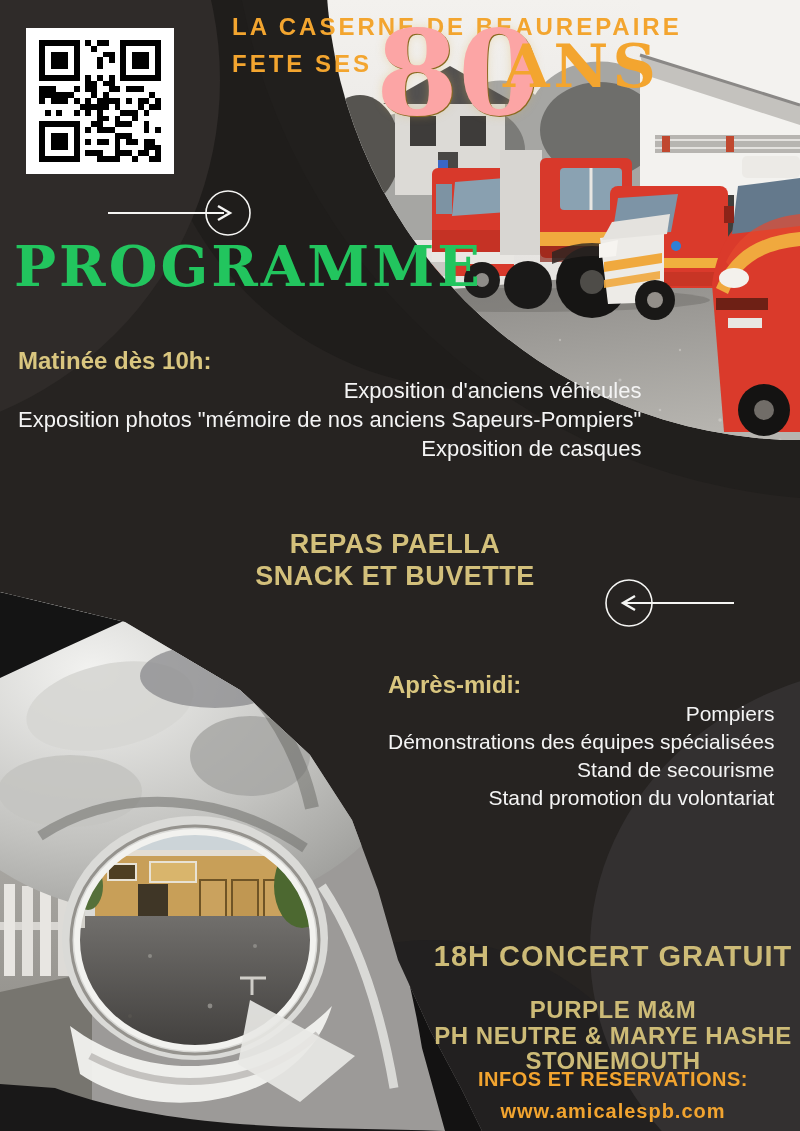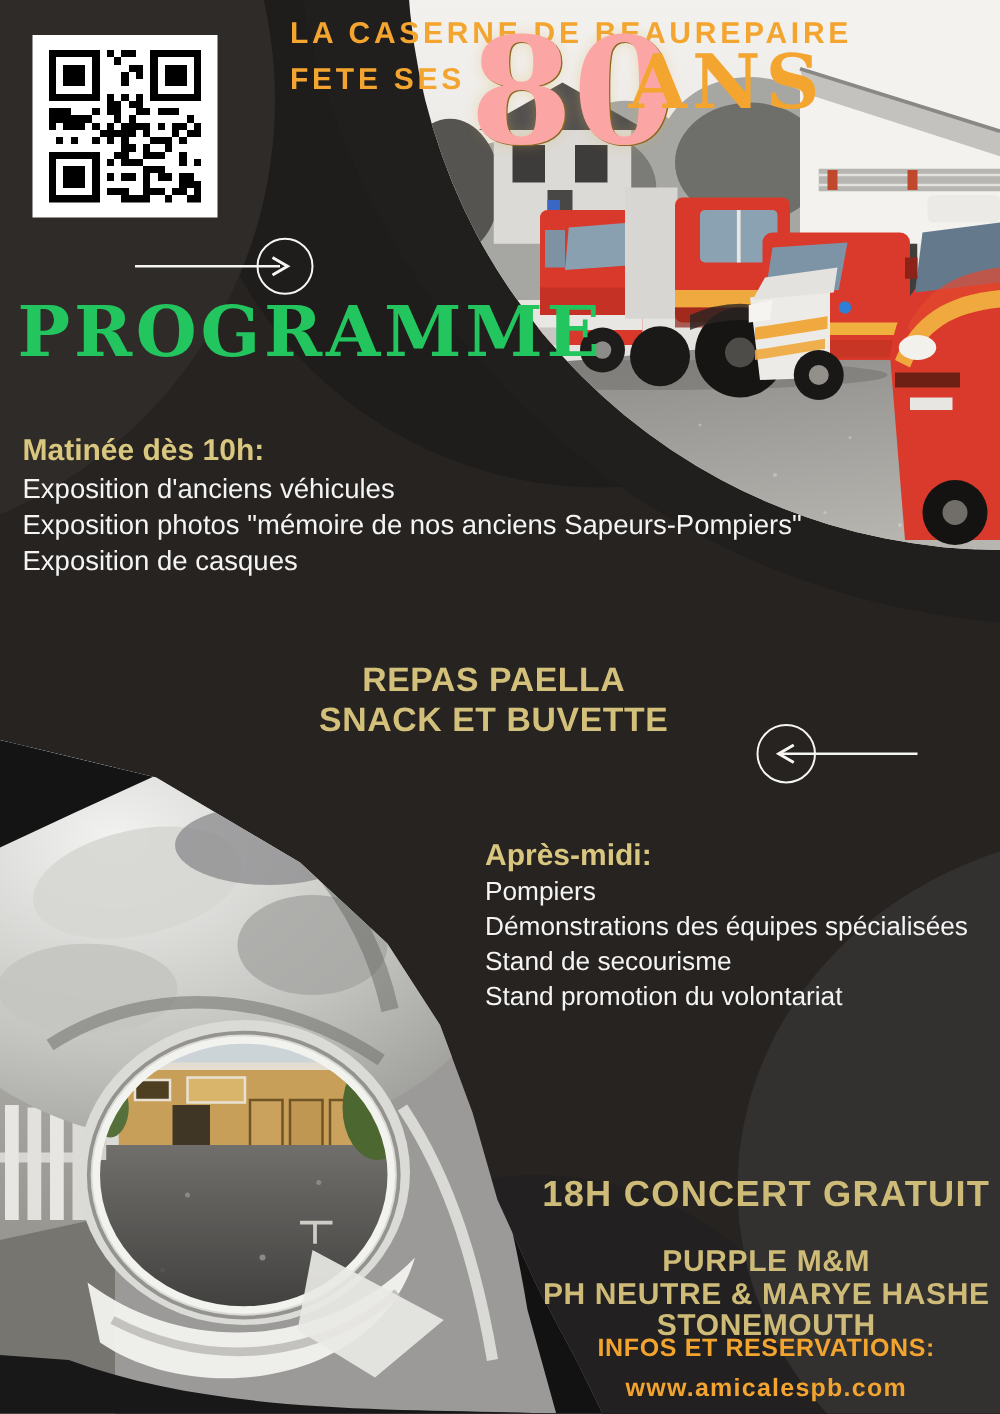--- a/index.html
+++ b/index.html
@@ -23,21 +23,21 @@
          letter-spacing:3px;white-space:nowrap;}
   .big80{left:344px;top:14px;font-family:"DejaVu Serif",serif;font-weight:bold;font-size:118px;
          line-height:1;color:#fca5a5;text-shadow:1px 1px 0 #8a6a20,0 0 10px rgba(220,180,90,.35);margin-left:32px;}
   .ans{left:503px;top:36px;font-family:"DejaVu Serif",serif;font-weight:bold;font-size:60px;
        line-height:1;color:#f3a52f;letter-spacing:4px;}
 
   .programme{left:14px;top:238px;margin:0;font-family:"DejaVu Serif",serif;font-weight:bold;
              font-size:56px;line-height:1;color:#22c55e;letter-spacing:3px;}
 
   .gold-h{color:#d9c67f;font-weight:bold;font-size:24px;line-height:30px;}
-  .white-list{color:#f4f4f4;font-size:22px;line-height:29px;font-weight:normal;}
+  .white-list{color:#f4f4f4;font-size:22px;line-height:29px;font-weight:normal;text-align:right;}
   .morning{left:18px;top:346px;}
   .afternoon{left:388px;top:670px;}
   .afternoon .white-list{font-size:21px;line-height:28px;white-space:nowrap;}
 
   .snack{left:215px;top:528px;width:360px;text-align:center;color:#d3c07b;font-weight:bold;
          font-size:27px;line-height:32px;letter-spacing:.5px;}
 
   .concert{left:428px;top:897px;width:370px;text-align:center;margin-top:44px;}
   .concert-h{color:#cdbb77;font-weight:bold;font-size:29px;line-height:30px;letter-spacing:1px;}
   .bands{margin-top:26px;color:#cdbb77;font-weight:bold;font-size:24px;line-height:25.5px;

